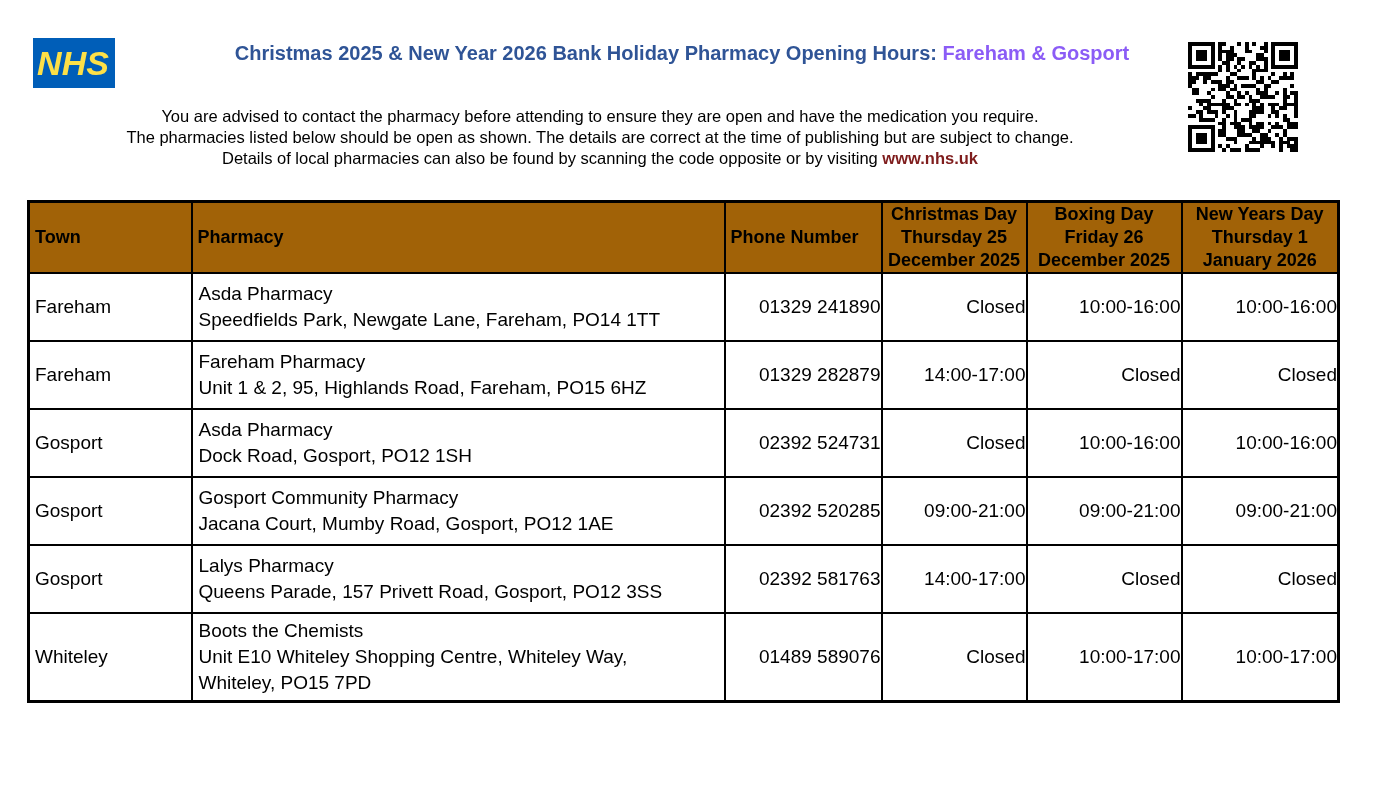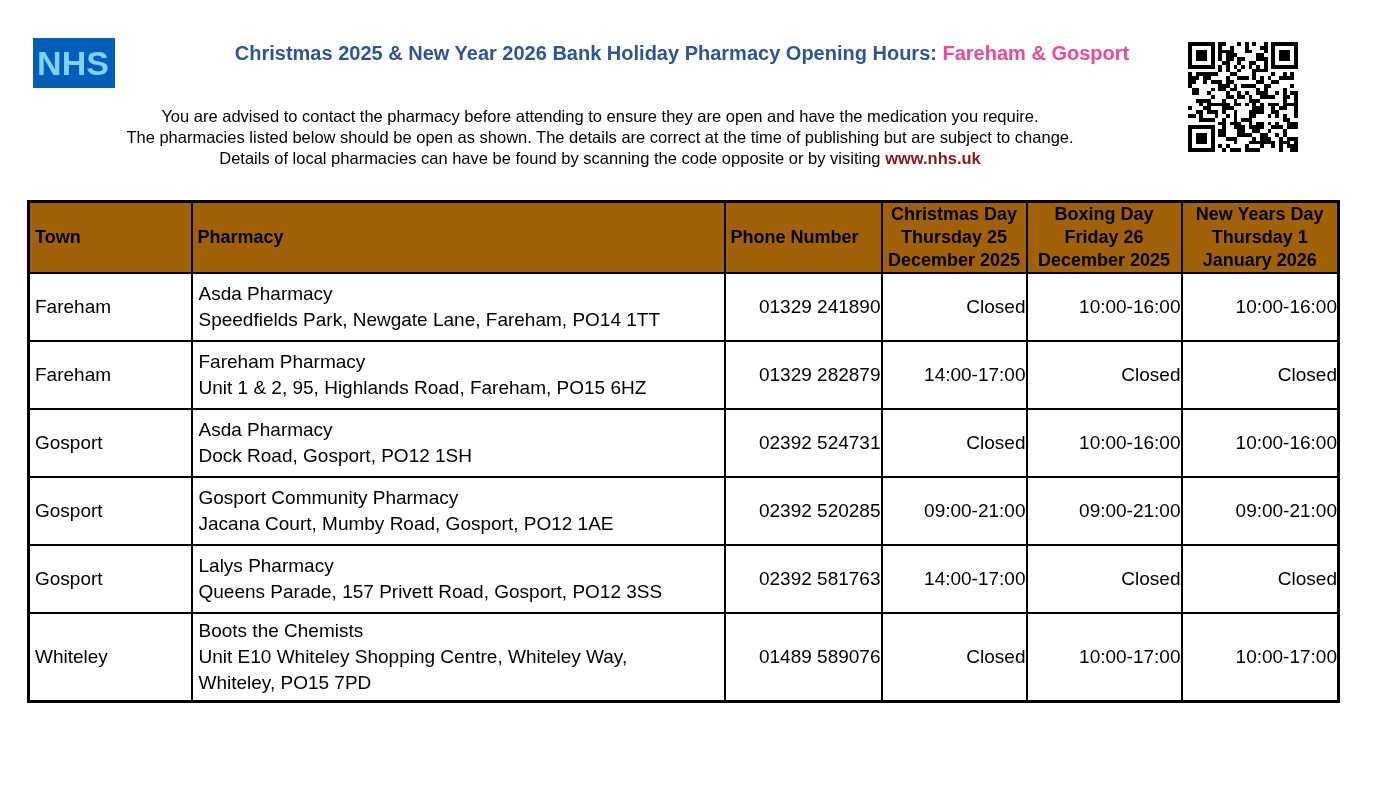--- a/index.html
+++ b/index.html
@@ -18,39 +18,40 @@
 
   
   .nhs-logo {
     position: absolute;
     left: 33px; top: 38px;
     width: 82px; height: 50px;
     background: #005EB8;
     display: flex; align-items: center; justify-content: center;
   }
   .nhs-logo span {
-    color: #7dd3fc;
+    color: #fde047;
+    font-style: italic;
     font-weight: bold;
     font-size: 34px;
     letter-spacing: 0px;
     transform: translateX(-1px);
   }
 
   
   .title {
     position: absolute;
     left: 0; top: 42px;
     width: 1364px;
     text-align: center;
     font-size: 20px;
     font-weight: bold;
     color: #2F5496;
     white-space: nowrap;
   }
-  .title .area { color: #ec4899; }
+  .title .area { color: #8b5cf6; }
 
   
   .intro {
     position: absolute;
     left: 0; top: 106px;
     width: 1200px;
     text-align: center;
     font-size: 16.5px;
     line-height: 21px;
   }
@@ -117,21 +118,21 @@
   </div>
 
   <div class="title">
     <span>Christmas 2025 &amp; New Year 2026 Bank Holiday Pharmacy Opening Hours: </span><span class="area">Fareham &amp; Gosport</span>
   </div>
 
   <div class="intro">
     <div>You are advised to contact the pharmacy before attending to ensure they are open and have the medication you require.</div>
     <div>The pharmacies listed below should be open as shown. The details are correct at the time of publishing but are subject to change.</div>
     <div>
-      <span>Details of local pharmacies can have be found by scanning the code opposite or by visiting </span><a href="#">www.nhs.uk</a>
+      <span>Details of local pharmacies can also be found by scanning the code opposite or by visiting </span><a href="#">www.nhs.uk</a>
     </div>
   </div>
 
   <div class="qr" id="qr-box"><svg viewBox="0 0 29 29" width="110" height="110" shape-rendering="crispEdges" fill="#000">
         <rect x="0" y="0" width="1" height="1"></rect>
         <rect x="1" y="0" width="1" height="1"></rect>
         <rect x="2" y="0" width="1" height="1"></rect>
         <rect x="3" y="0" width="1" height="1"></rect>
         <rect x="4" y="0" width="1" height="1"></rect>
         <rect x="5" y="0" width="1" height="1"></rect>

